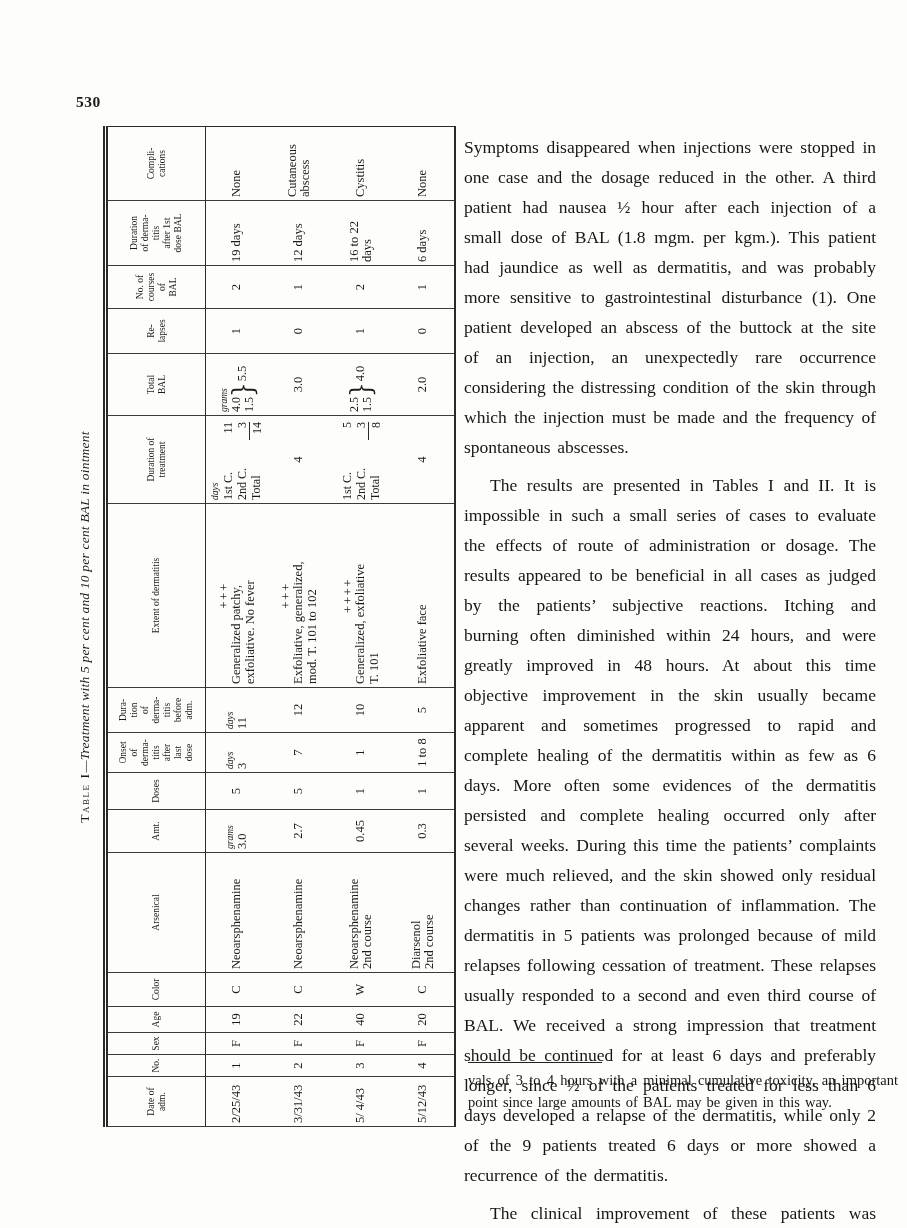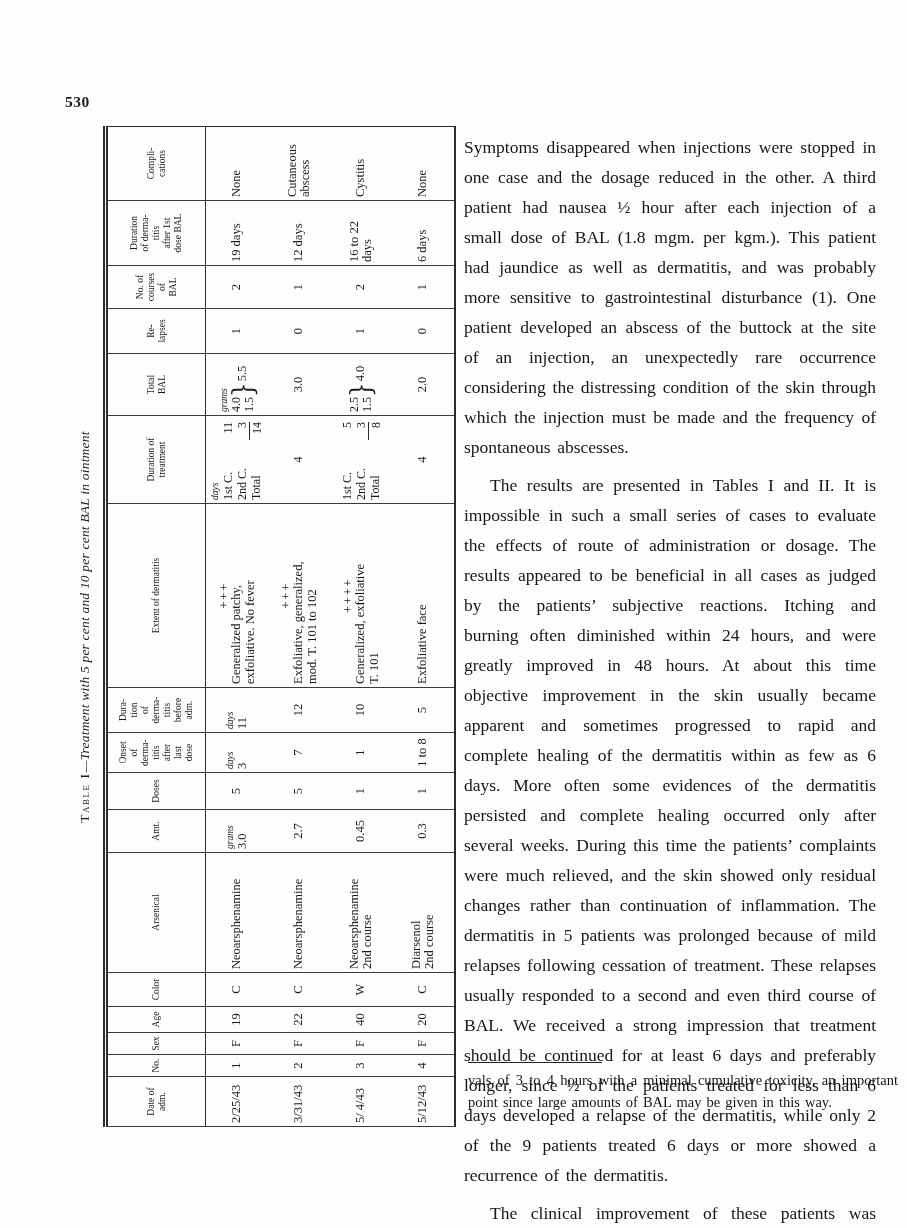--- a/index.html
+++ b/index.html
@@ -2,21 +2,21 @@
 <html><head>
 <meta charset="utf-8">
 <style>
   html,body{margin:0;padding:0;}
   body{
     width:907px;height:1228px;position:relative;overflow:hidden;
     background:#fdfdfb;color:#1a1a1a;
     font-family:"Liberation Serif","DejaVu Serif",serif;
   }
   
-  .pagehead{position:absolute;left:65px;right:62px;top:93px;display:flex;align-items:flex-start;}
+  .pagehead{position:absolute;left:76px;right:62px;top:93px;display:flex;align-items:flex-start;}
   .pageno{font-weight:bold;font-size:15.5px;letter-spacing:.5px;}
   .authors{flex:1;text-align:center;font-size:12.5px;letter-spacing:1.3px;word-spacing:3px;color:#222;}
 
   
   .rot-outer{position:absolute;left:74px;top:126px;width:368px;height:1002px;}
   .rot-inner{width:1002px;height:368px;transform:rotate(-90deg) translateX(-1002px);transform-origin:top left;}
   .tcaption{height:26px;text-align:center;font-size:13.5px;padding-top:3px;white-space:nowrap;}
   .tcap-label{letter-spacing:1.5px;font-variant:small-caps;}
   .tcap-rest{font-style:italic;letter-spacing:.2px;}
   table.t1{width:1000px;margin-left:1px;border-collapse:collapse;table-layout:fixed;

